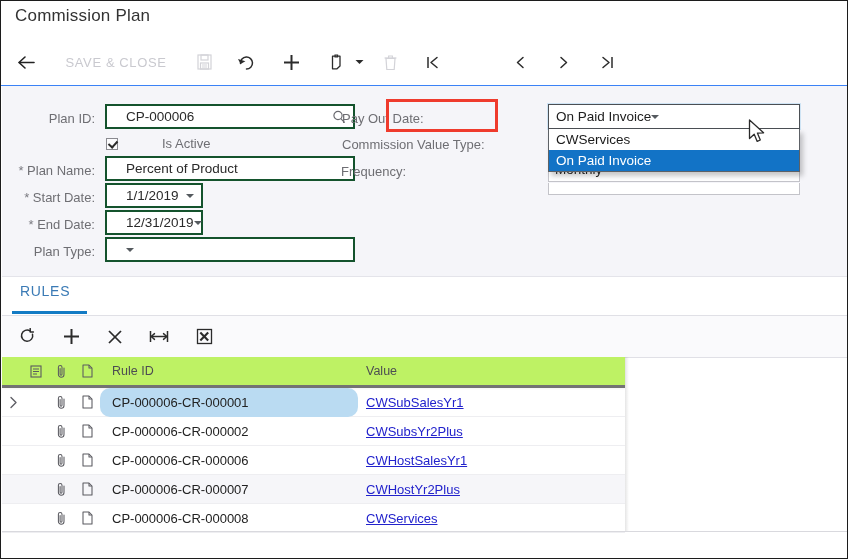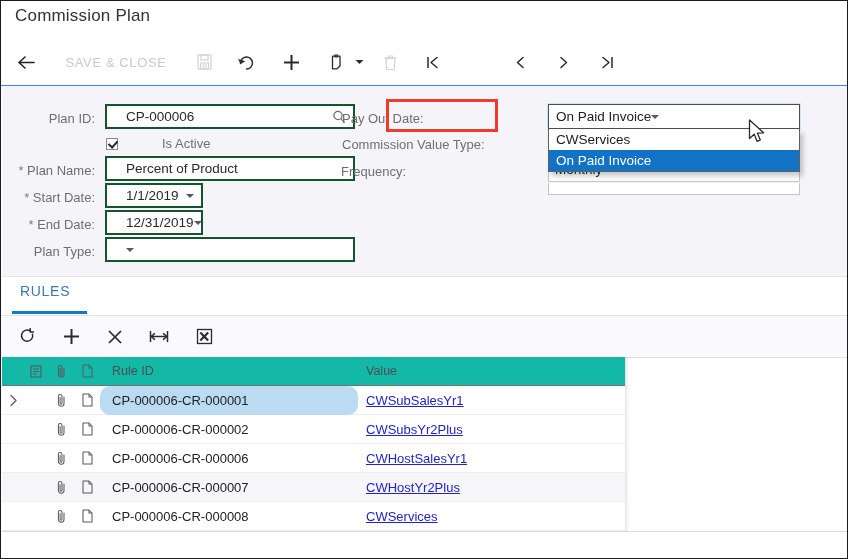--- a/index.html
+++ b/index.html
@@ -244,22 +244,22 @@
     position: absolute;
     left: 1px;
     top: 356px;
     width: 623px;
     background: #ffffff;
   }
   .grid-head {
     display: flex;
     height: 28px;
     align-items: center;
-    background: #14b8a6;
-    border-bottom: 1px solid #737373;
+    background: #bef264;
+    border-bottom: 3px solid #737373;
     box-shadow: 0 1px 2px rgba(0,0,0,0.05);
   }
   .gh-cell {
     font-size: 12.5px;
     color: #4d4d52;
     display: flex;
     align-items: center;
     height: 100%;
     box-sizing: border-box;
   }

